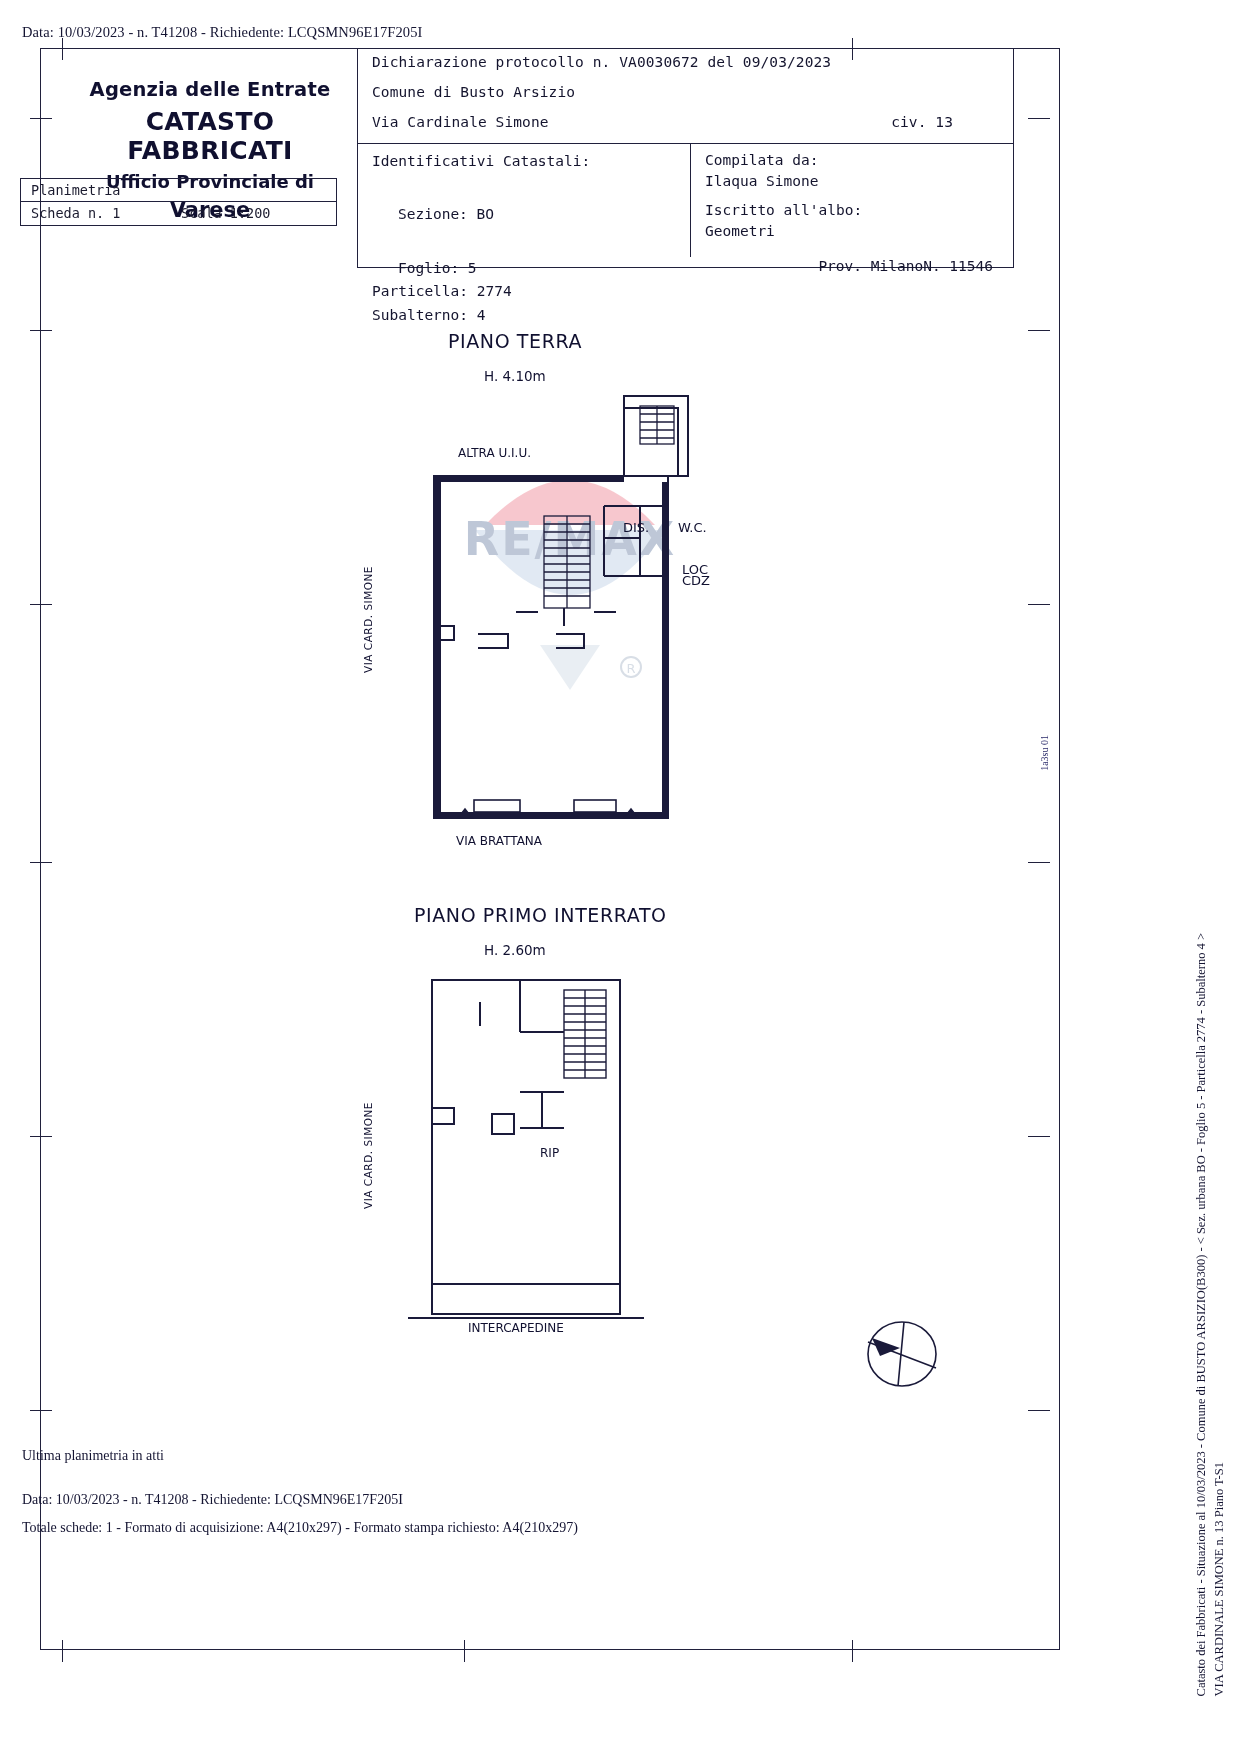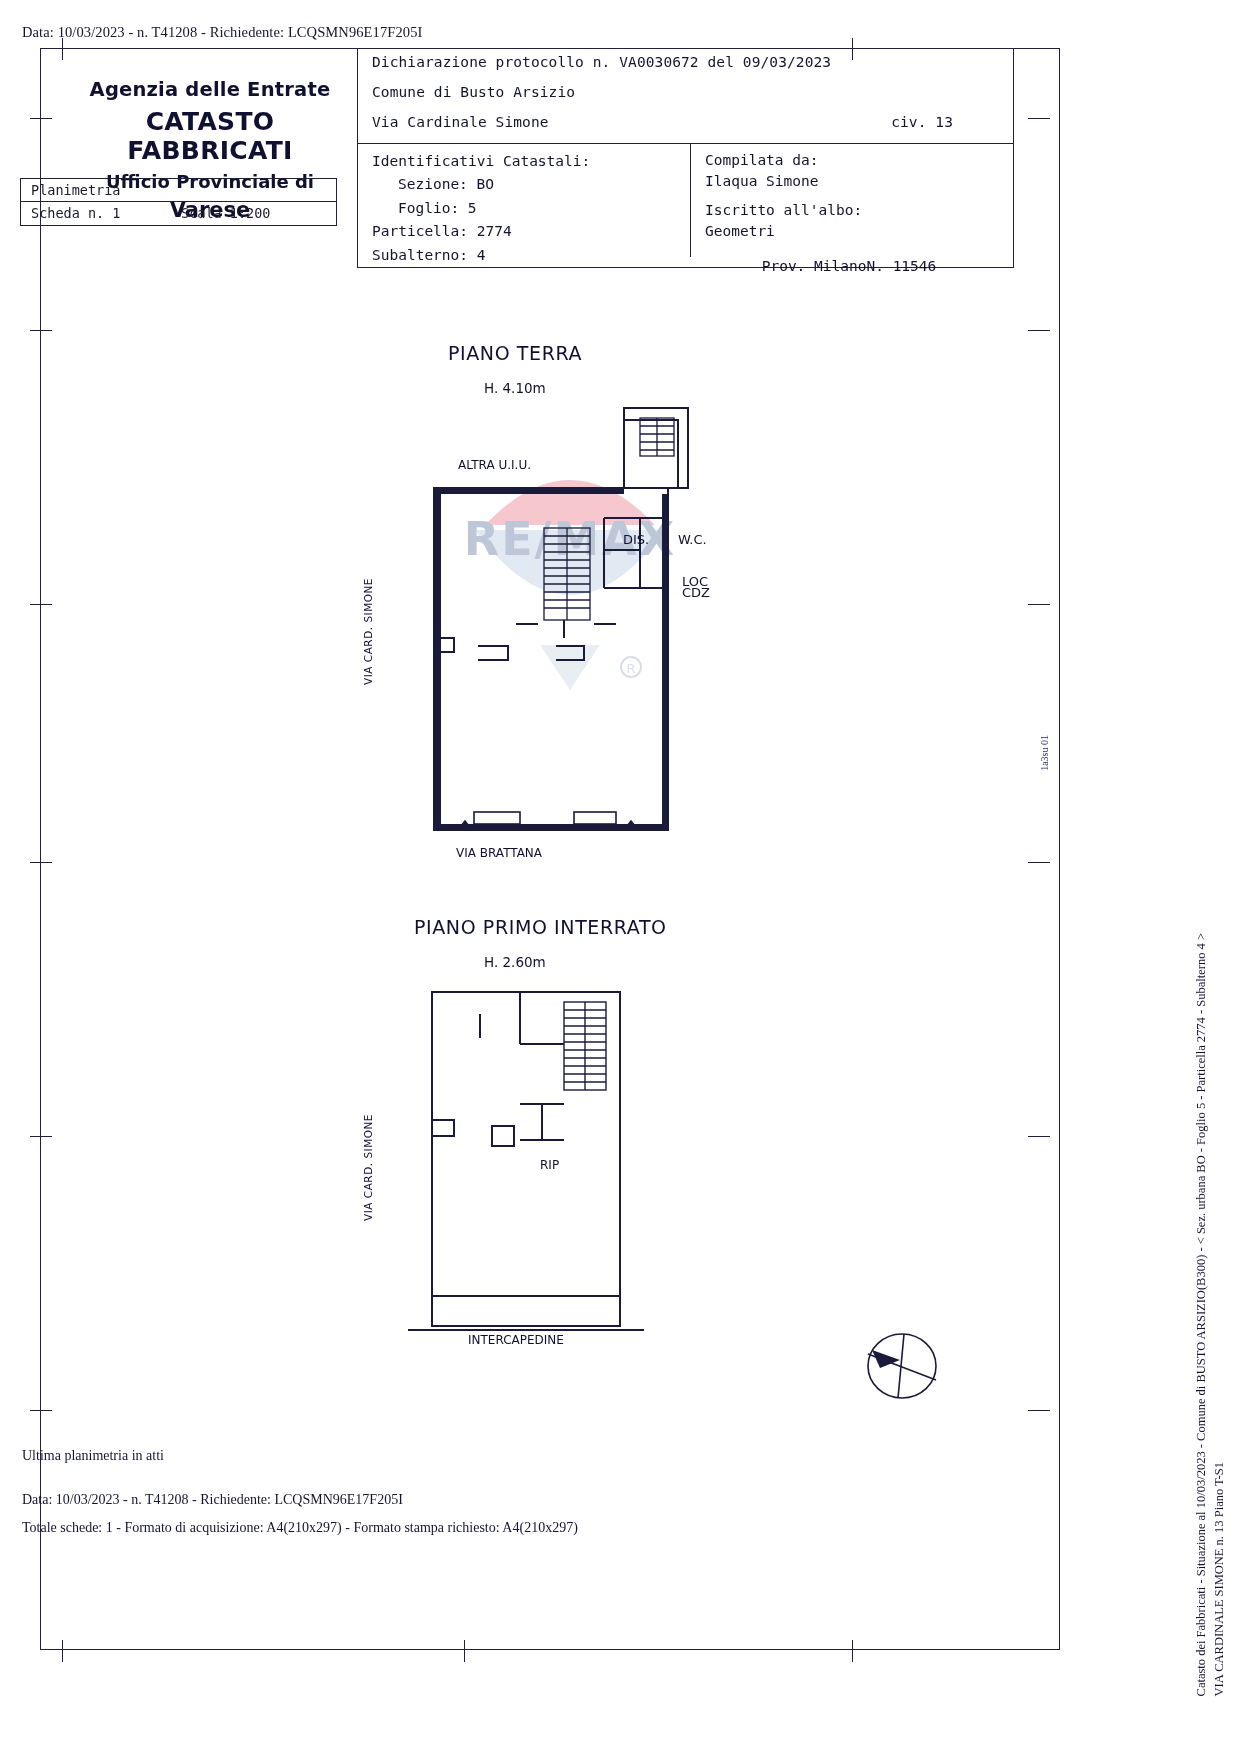--- a/index.html
+++ b/index.html
@@ -137,40 +137,40 @@
     display: flex;
     height: 113px;
   }
   .proto .lower .left {
     width: 333px;
     border-right: 1.4px solid #20203c;
     padding: 6px 0 0 14px;
     box-sizing: border-box;
     line-height: 1.62;
   }
-  .proto .lower .left .ind { padding-left: 26px; }
+  .proto .lower .left .ind { padding-left: 26px; margin-top: 30px; }
   .proto .lower .right {
     flex: 1;
     padding: 6px 0 0 14px;
     box-sizing: border-box;
     line-height: 1.45;
   }
   .proto .lower .right .small-gap { margin-top: 8px; }
   .proto .lower .right .provrow {
     display: flex;
-    justify-content: center;
+    justify-content: flex-end;
     padding-right: 20px;
     margin-top: 14px;
   }
 
   
   .drawing {
     position: absolute;
     left: 40px;
-    top: 286px;
+    top: 274px;
     width: 1020px;
     height: 1130px;
     text-align: center;
   }
   .floor-title {
     position: absolute;
     font-family: "DejaVu Sans", sans-serif;
     font-size: 19px;
     color: #101030;
     letter-spacing: 0.6px;

